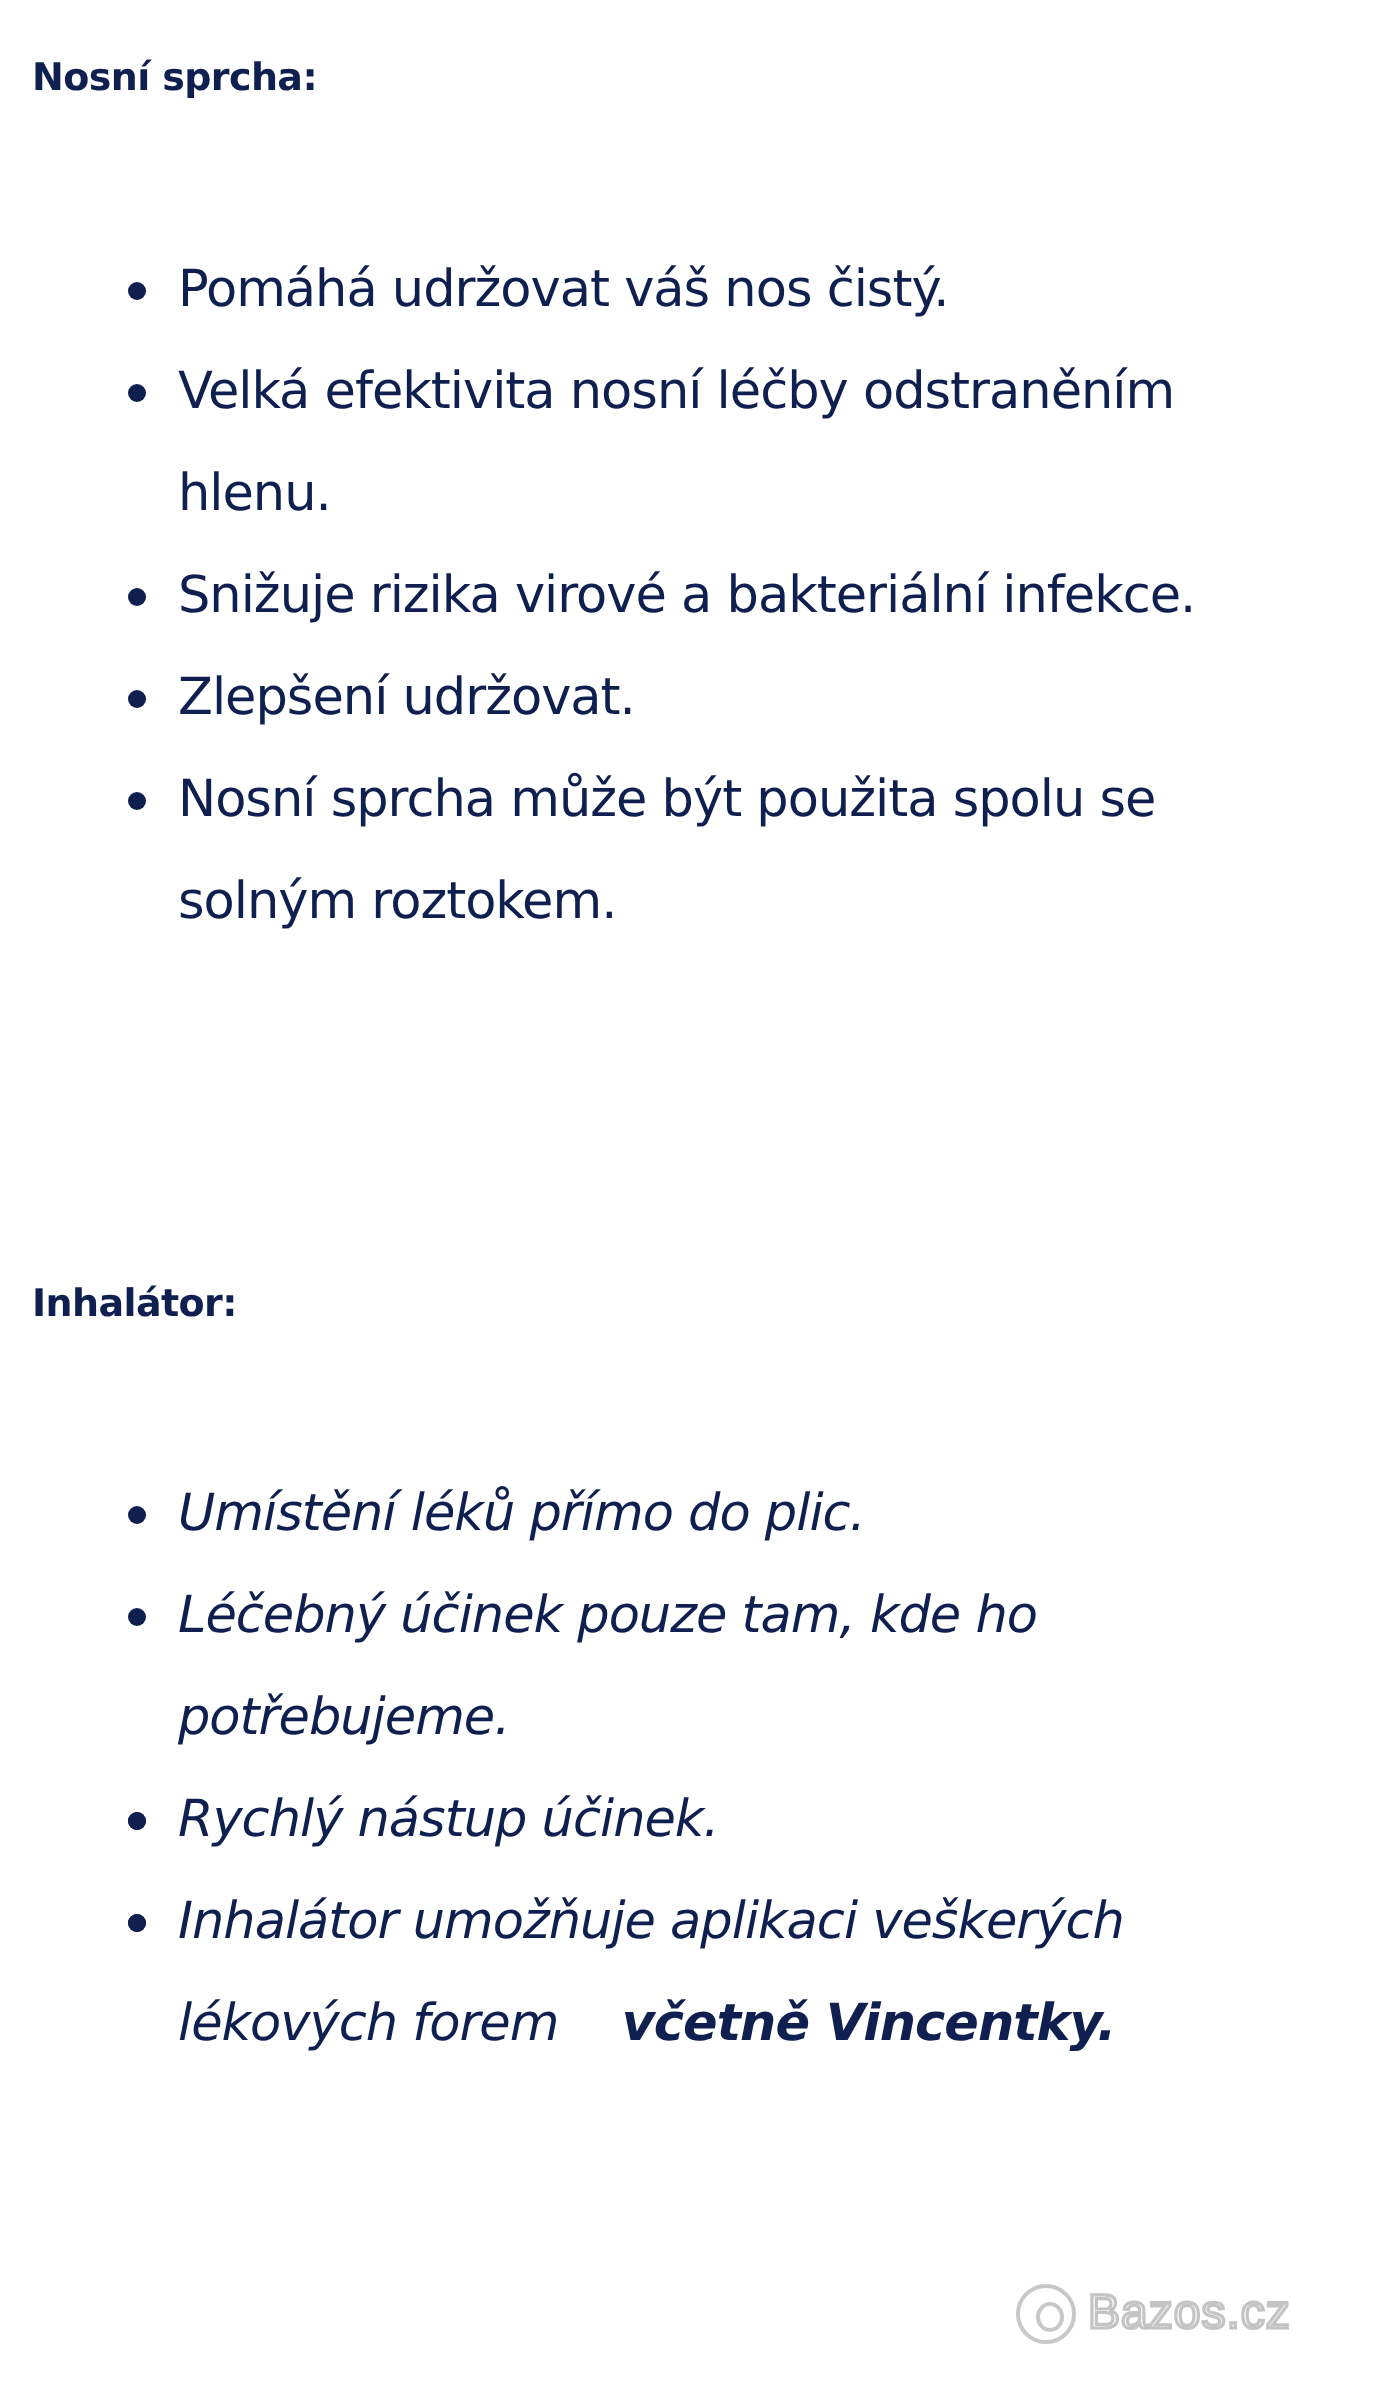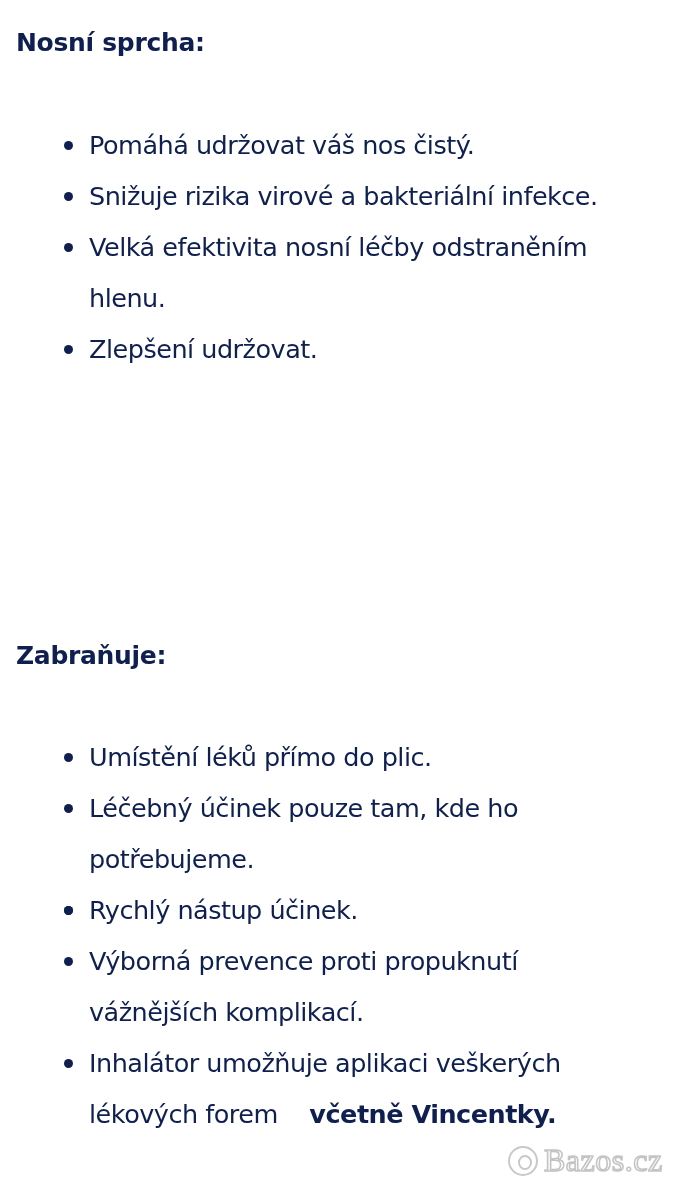--- a/index.html
+++ b/index.html
@@ -3,21 +3,21 @@
 <meta charset="utf-8">
 <style>
   html, body { margin: 0; padding: 0; background: #ffffff; }
   body {
     width: 700px; height: 1200px; overflow: hidden; position: relative;
     font-family: "DejaVu Sans", sans-serif;
     color: #0f2050;
   }
   .section-title {
     position: absolute; left: 16px;
-    font-weight: bold; font-size: 25px; letter-spacing: -0.3px;
+    font-weight: bold; font-size: 19px; letter-spacing: -0.3px;
     margin: 0;
   }
   ul.list {
     position: absolute; left: 0; margin: 0; padding: 0; list-style: none;
     width: 660px;
   }
   ul.list li {
     position: relative;
     padding-left: 89px; padding-right: 40px;
     font-size: 25.5px; line-height: 51px; letter-spacing: -0.5px;
@@ -33,44 +33,45 @@
   }
   .watermark .wm-logo {
     width: 30px; height: 30px; border: 2.5px solid #c8c8c8; border-radius: 50%;
     box-sizing: border-box; position: relative;
   }
   .watermark .wm-logo::after {
     content: ""; position: absolute; left: 8px; top: 7px;
     width: 10px; height: 11px; border: 2px solid #c8c8c8; border-radius: 50%;
   }
   .watermark .wm-text {
-    font-family: Liberation Serif, serif; font-size: 32px;
+    font-family: Liberation Sans, sans-serif; font-size: 24px;
     color: transparent; -webkit-text-stroke: 1.6px #c4c4c4;
     letter-spacing: 0.5px;
   }
 </style>
 </head>
 <body>
 
 <h2 class="section-title" style="top:28px;">Nosní sprcha:</h2>
 
 <ul class="list" style="top:120px;">
   <li><span class="bullet"></span><span>Pomáhá udržovat váš nos čistý.</span></li>
+  <li><span class="bullet"></span><span>Velká efektivita nosní léčby odstraněním hlenu.</span></li>
   <li><span class="bullet"></span><span>Snižuje rizika virové a bakteriální infekce.</span></li>
-  <li><span class="bullet"></span><span>Velká efektivita nosní léčby odstraněním hlenu.</span></li>
   <li><span class="bullet"></span><span>Zlepšení udržovat.</span></li>
+  <li><span class="bullet"></span><span>Nosní sprcha může být použita spolu se solným roztokem.</span></li>
 </ul>
 
-<h2 class="section-title" style="top:641px;">Zabraňuje:</h2>
+<h2 class="section-title" style="top:641px;">Inhalátor:</h2>
 
-<ul class="list" style="top:732px;">
+<ul class="list" style="top:732px;font-style:italic;">
   <li><span class="bullet"></span><span>Umístění léků přímo do plic.</span></li>
   <li><span class="bullet"></span><span>Léčebný účinek pouze tam, kde ho potřebujeme.</span></li>
   <li><span class="bullet"></span></li>
   <li><span class="bullet"></span><span>Rychlý nástup účinek.</span></li>
-  <li><span class="bullet"></span><span>Výborná prevence proti propuknutí vážnějších komplikací.</span></li>
+  <li><span class="bullet"></span></li>
   <li><span class="bullet"></span><span>Inhalátor umožňuje aplikaci veškerých lékových forem </span><span class="bold">včetně Vincentky.</span></li>
 </ul>
 
 <div class="watermark">
   <span class="wm-logo"></span>
   <span class="wm-text">Bazos.cz</span>
 </div>
 
 </body></html>

